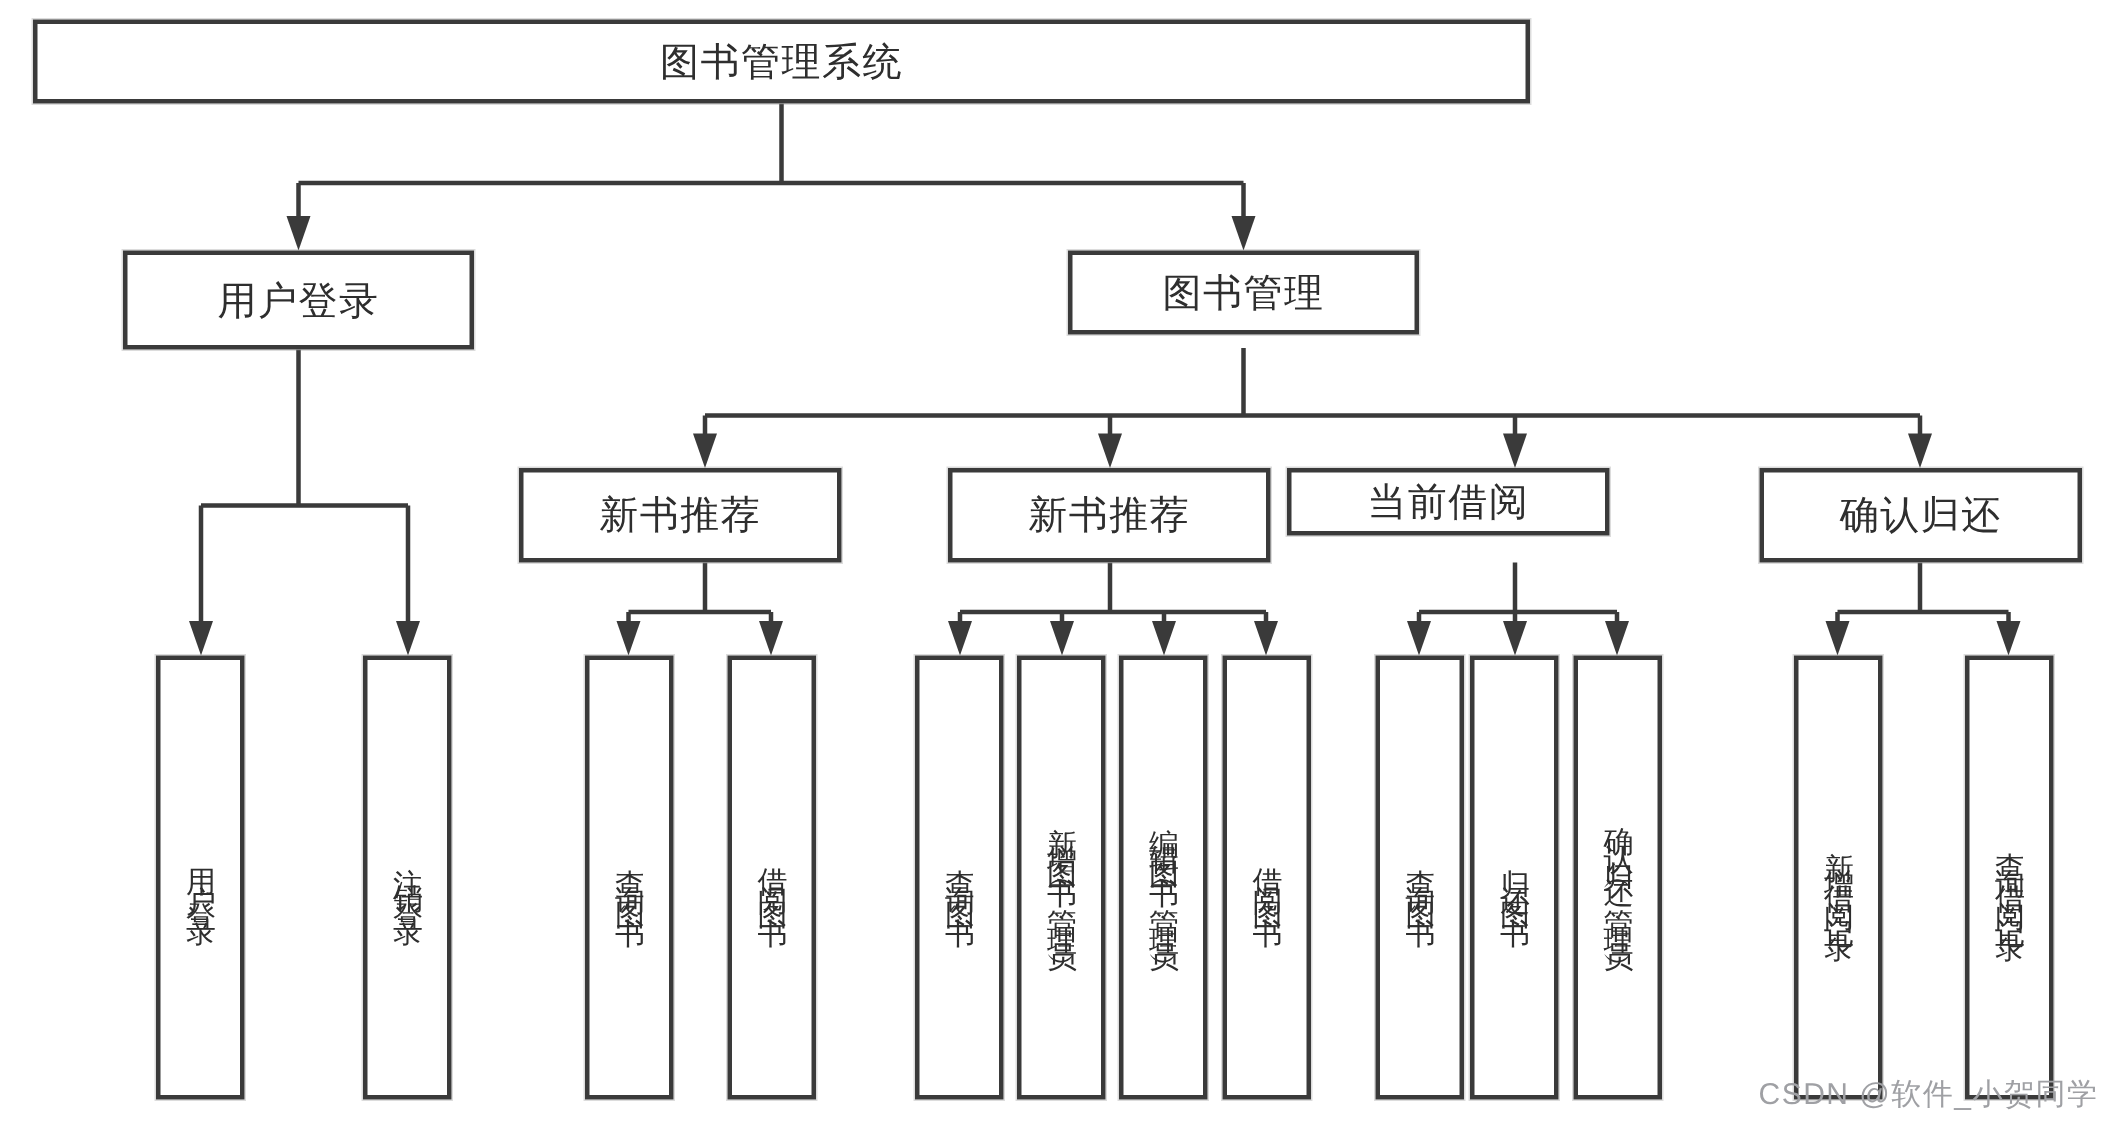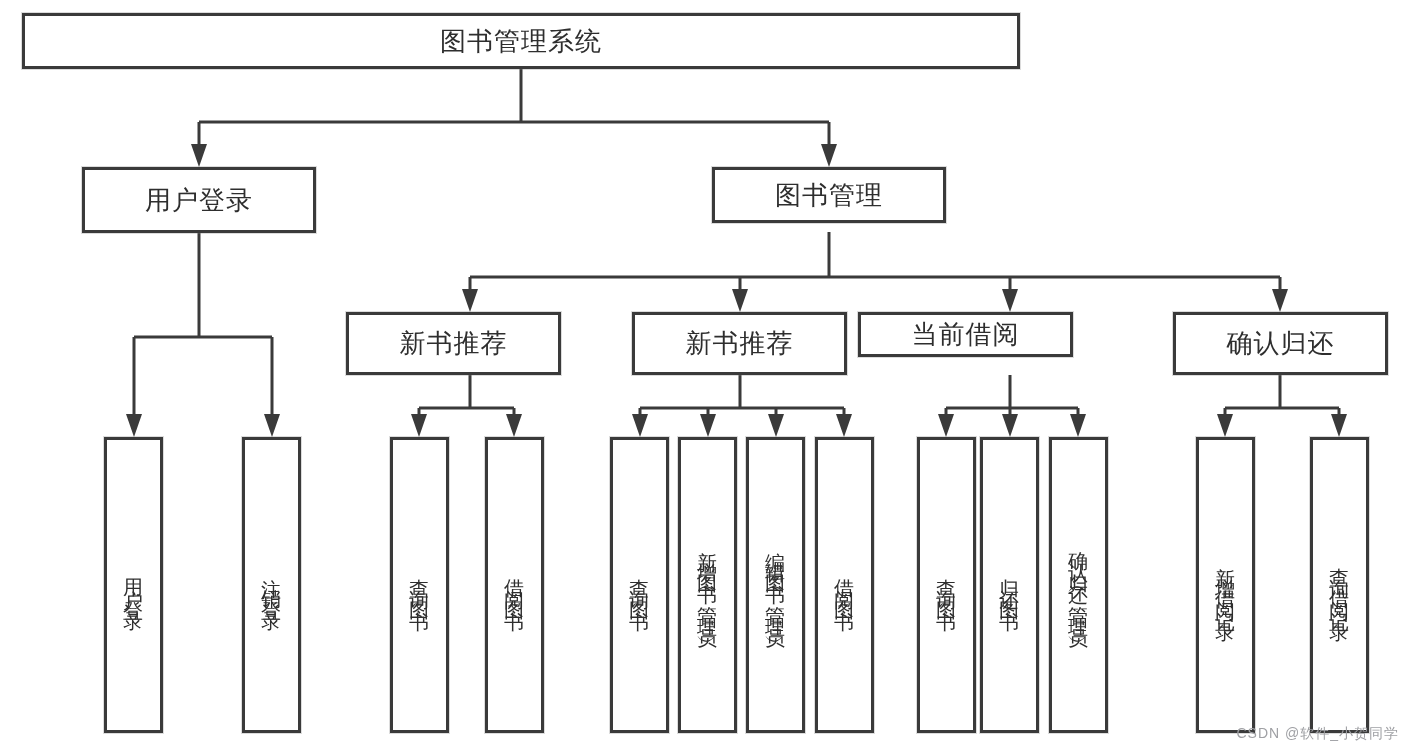--- a/index.html
+++ b/index.html
@@ -16,21 +16,21 @@
     box-shadow:0 0 0 1px rgba(130,130,130,.28);
   }
   .hbox{font-size:26px;letter-spacing:1px;}
   .vbox{top:437px;width:59px;height:296px;}
   .vtext{
     writing-mode:vertical-rl;text-orientation:mixed;
     font-size:20px;line-height:1;letter-spacing:11px;white-space:nowrap;
   }
   .watermark{
     position:absolute;right:6px;bottom:4px;z-index:5;
-    font-size:14px;letter-spacing:1px;color:#9fa0a4;
+    font-size:20px;letter-spacing:1px;color:#9fa0a4;
   }
 </style>
 </head>
 <body>
 
 <div class="canvas">
 
   <svg class="wires" viewBox="0 0 1405 747">
 
     <g>

